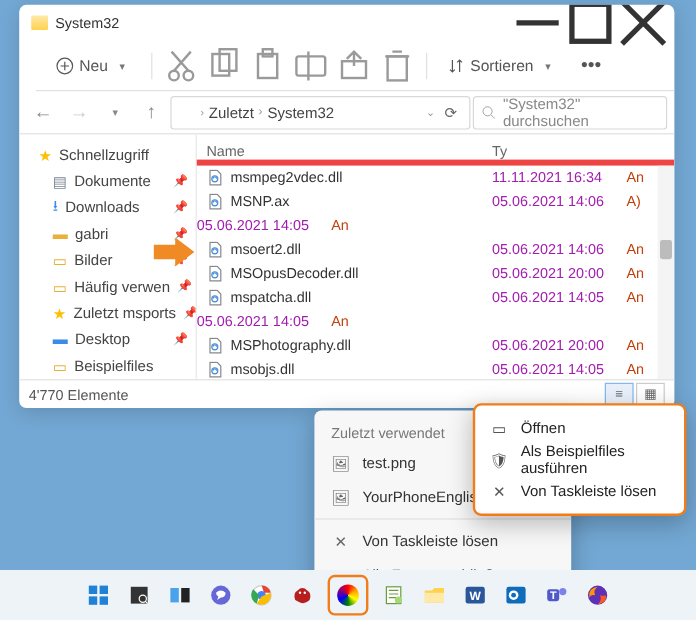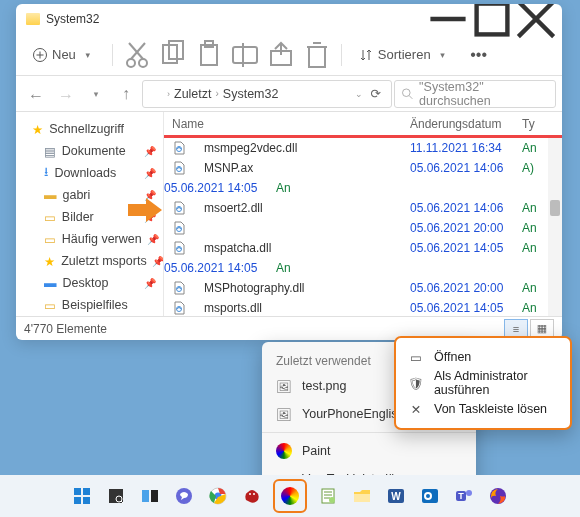--- a/index.html
+++ b/index.html
@@ -5,21 +5,21 @@
   * { box-sizing: border-box; margin: 0; padding: 0; font-family: "Segoe UI", sans-serif; }
   body { background: #73a8d4; width: 580px; height: 517px; position: relative; overflow: hidden; }
 
   .window { position: absolute; left: 16px; top: 4px; width: 546px; height: 336px; background: #fff; border-radius: 6px; box-shadow: 0 4px 16px rgba(0,0,0,0.15); display: flex; flex-direction: column; overflow: hidden; }
 
   .titlebar { display: flex; align-items: center; height: 30px; padding: 0 4px 0 10px; font-size: 12px; color: #333; }
   .titlebar .icon-folder { width: 14px; height: 12px; background: linear-gradient(#ffe9a6,#ffd24d); border-radius: 1px; margin-right: 6px; }
   .winbtns { margin-left: auto; display: flex; }
   .winbtn { width: 44px; height: 30px; display: flex; align-items: center; justify-content: center; color: #333; }
 
-  .toolbar { height: 42px; display: flex; align-items: center; padding: 0 8px; gap: 4px; border-bottom: 1px solid #e0e0e0; }
+  .toolbar { height: 42px; display: flex; align-items: center; padding: 0 8px; gap: 4px; border-bottom: 1px solid #e0e0e0; margin-left: 14px; }
   .tbtn { display: flex; align-items: center; gap: 4px; height: 30px; padding: 0 8px; border-radius: 3px; color: #555; font-size: 13px; }
   .tbtn > svg, .tbtn > span.glyph { width: 16px; height: 16px; display:inline-flex; align-items:center; justify-content:center; }
   .ticon { width: 32px; height: 30px; display: flex; align-items: center; justify-content: center; color: #9a9a9a; }
   .sep { width: 1px; height: 22px; background: #e0e0e0; margin: 0 4px; }
 
   .navrow { height: 36px; display: flex; align-items: center; padding: 0 6px; gap: 2px; border-bottom: 1px solid #e0e0e0; }
   .navbtn { width: 28px; height: 28px; display: flex; align-items:center; justify-content:center; color:#888; }
   .addrbar { flex: 1; height: 28px; border: 1px solid #d8d8d8; border-radius: 3px; display: flex; align-items: center; padding: 0 6px; gap: 4px; font-size: 12.5px; color:#444; }
   .crumb { display: flex; align-items: center; gap: 4px; }
   .crumb .chev { color: #999; font-size: 10px; }
@@ -29,29 +29,29 @@
 
   .content { flex: 1; display: flex; overflow: hidden; }
   .sidepane { width: 148px; border-right: 1px solid #e8e8e8; overflow: hidden; font-size: 12.5px; color: #444; padding-top: 6px; }
   .side-item { display: flex; align-items: center; height: 22px; padding: 0 6px 0 16px; gap: 6px; white-space: nowrap; }
   .side-item .pin { margin-left: auto; color: #aaa; font-size: 10px; }
   .star { color:#ffbf00; }
   .blue { color:#3a8bea; }
   .side-sub { padding-left: 28px; }
 
   .listpane { flex: 1; display:flex; flex-direction:column; position:relative; }
-  .list-head { display:flex; height:26px; align-items:center; font-size:12px; color:#666; border-bottom:3px solid #ef4444; }
+  .list-head { display:flex; height:26px; align-items:flex-end; font-size:12px; color:#666; border-bottom:5px solid #ef4444; }
   .col-name { flex:0 0 246px; padding-left:8px; }
   .col-date { flex:0 0 112px; }
   .col-type { flex:0 0 20px; }
   .list-body { flex:1; overflow:hidden; position:relative; }
   .row { display:flex; height:20px; align-items:center; font-size:12px; color:#333; }
-  .row .fname { flex:0 0 246px; padding-left:8px; display:flex; align-items:flex-start; gap:18px; }
-  .row .fdate { flex:0 0 112px; color:#1d4ed8; }
-  .row .ftype { flex:0 0 20px; color:#15803d; }
+  .row .fname { flex:0 0 246px; padding-left:8px; display:flex; align-items:flex-start; gap:6px; }
+  .row .fdate { flex:0 0 112px; color:#a21caf; }
+  .row .ftype { flex:0 0 20px; color:#c2410c; }
   .file-icon { width:14px; height:14px; display:inline-flex; align-items:center; justify-content:center; }
   .file-icon svg { width:14px; height:14px; }
   .scrollbar { position:absolute; right:0; top:0; width:14px; height:100%; background:#f4f4f4; }
   .thumb { position:absolute; right:2px; width:10px; background:#bcbcbc; border-radius:2px; }
 
   .statusbar { height:24px; border-top:1px solid #e0e0e0; display:flex; align-items:center; padding:0 8px; font-size:12px; color:#555; }
   .viewbtns { margin-left:auto; display:flex; gap:2px; }
   .viewbtn { width:24px; height:20px; border:1px solid #ccc; display:flex; align-items:center; justify-content:center; font-size:11px; color:#666; }
   .viewbtn.active { background:#e8f1fb; border-color:#86b8ea; }
 
@@ -236,21 +236,20 @@
       <div class="side-item side-sub">
           <span style="color:#e8b23a;">▭</span>
           <span>Beispielfiles</span>
         </div>
 
     </div>
 
     <div class="listpane">
       <div class="list-head">
         <div class="col-name">Name</div>
-        <div class="col-date">Änderungsdatum</div>
         <div class="col-type">Ty</div>
       </div>
       <div class="list-body" id="list-body">
         <div class="scrollbar">
           <div class="thumb" style="top:62px;height:16px;"></div>
         </div>
       <div class="row">
             <div class="fname">
               <span class="file-icon">
                 <svg viewBox="0 0 14 14">
@@ -298,20 +297,21 @@
           </div>
           <div class="row">
             <div class="fname">
               <span class="file-icon">
                 <svg viewBox="0 0 14 14">
                   <path d="M3 1 L9 1 L12 4 L12 13 L3 13 Z" fill="#fff" stroke="#888"></path>
                   <circle cx="7" cy="8" r="2.5" fill="none" stroke="#4a90d9"></circle>
                   <path d="M5.5 8 A1.5 1.5 0 0 1 8.5 8" fill="none" stroke="#4a90d9"></path>
                 </svg>
               </span>
+              <span>MSOpusDecoder.dll</span>
             </div>
             <div class="fdate">05.06.2021 20:00</div>
             <div class="ftype">An</div>
           </div>
           <div class="row">
             <div class="fname">
               <span class="file-icon">
                 <svg viewBox="0 0 14 14">
                   <path d="M3 1 L9 1 L12 4 L12 13 L3 13 Z" fill="#fff" stroke="#888"></path>
                   <circle cx="7" cy="8" r="2.5" fill="none" stroke="#4a90d9"></circle>
@@ -343,21 +343,21 @@
           </div>
           <div class="row">
             <div class="fname">
               <span class="file-icon">
                 <svg viewBox="0 0 14 14">
                   <path d="M3 1 L9 1 L12 4 L12 13 L3 13 Z" fill="#fff" stroke="#888"></path>
                   <circle cx="7" cy="8" r="2.5" fill="none" stroke="#4a90d9"></circle>
                   <path d="M5.5 8 A1.5 1.5 0 0 1 8.5 8" fill="none" stroke="#4a90d9"></path>
                 </svg>
               </span>
-              <span>msports.dll</span>
+              <span>msobjs.dll</span>
             </div>
             <div class="fdate">05.06.2021 14:05</div>
             <div class="ftype">An</div>
           </div>
         </div>
     </div>
   </div>
 
   <div class="statusbar">
     <span>4'770 Elemente</span>
@@ -379,41 +379,37 @@
   <div class="jl-item">
       <span class="jicon">🖼</span>
       <span>test.png</span>
     </div>
   <div class="jl-item">
       <span class="jicon">🖼</span>
       <span>YourPhoneEnglisch01.p</span>
     </div>
   <div class="jl-sep"></div>
   <div class="jl-item">
-      <span class="jl-paint"></span>
-      <span>Paint</span>
-    </div>
-  <div class="jl-item">
       <span class="jicon">✕</span>
       <span>Von Taskleiste lösen</span>
     </div>
   <div class="jl-item">
       <span class="jicon">✕</span>
       <span>Alle Fenster schließen</span>
     </div>
 </div>
 
 <div class="ctxmenu">
   <div class="ctx-item">
       <span class="cicon">▭</span>
       <span>Öffnen</span>
     </div>
   <div class="ctx-item">
       <span class="cicon">🛡</span>
-      <span>Als Administrator ausführen</span>
+      <span>Als Beispielfiles ausführen</span>
     </div>
   <div class="ctx-item">
       <span class="cicon">✕</span>
       <span>Von Taskleiste lösen</span>
     </div>
 </div>
 
 <div class="taskbar">
   <div class="tb-icon">
       <svg viewBox="0 0 20 20">

